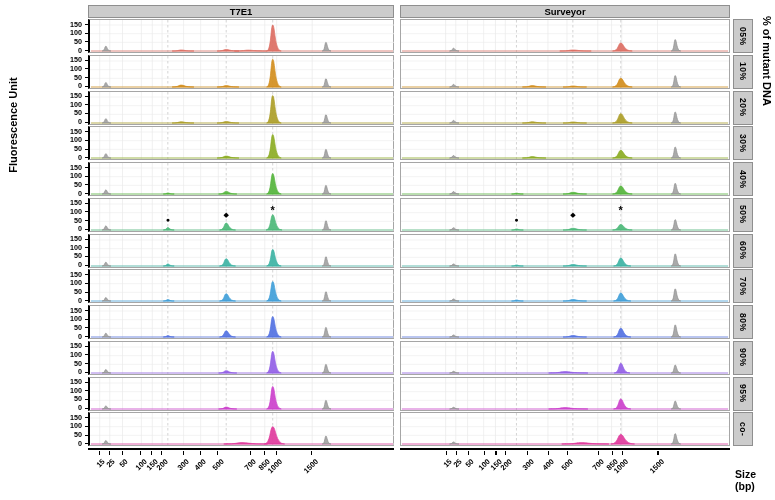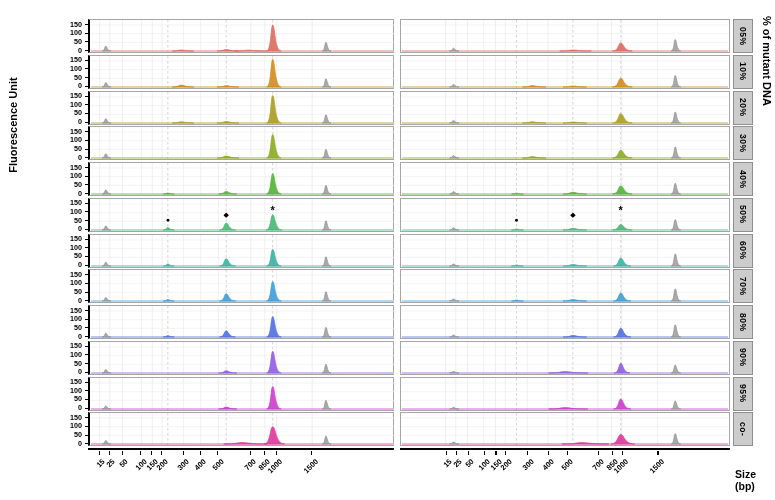--- a/index.html
+++ b/index.html
@@ -27,20 +27,26 @@
   .axisline{position:absolute;height:2.4px;background:#000;top:448px;}
   svg{display:block;}
 </style>
 </head>
 <body>
 
 <div id="fig">
   <div class="ylab" id="y-axis-title">Fluorescence Unit</div>
   <div class="ylab" id="right-axis-title">% of mutant DNA</div>
 
+  <div class="strip strip-top" style="left:88px;width:306px;">
+    <span>T7E1</span>
+  </div>
+  <div class="strip strip-top" style="left:400px;width:330px;">
+    <span>Surveyor</span>
+  </div>
 
   <div id="rows">
       <div class="ytick" style="left: 54px; top: 20.5px;">150</div>
       <div class="ytickmark" style="left: 84.5px; top: 24px;"></div>
       <div class="ytick" style="left: 54px; top: 29.1667px;">100</div>
       <div class="ytickmark" style="left: 84.5px; top: 32.6667px;"></div>
       <div class="ytick" style="left: 54px; top: 37.8333px;">50</div>
       <div class="ytickmark" style="left: 84.5px; top: 41.3333px;"></div>
       <div class="ytick" style="left: 54px; top: 46.5px;">0</div>
       <div class="ytickmark" style="left: 84.5px; top: 50px;"></div>

